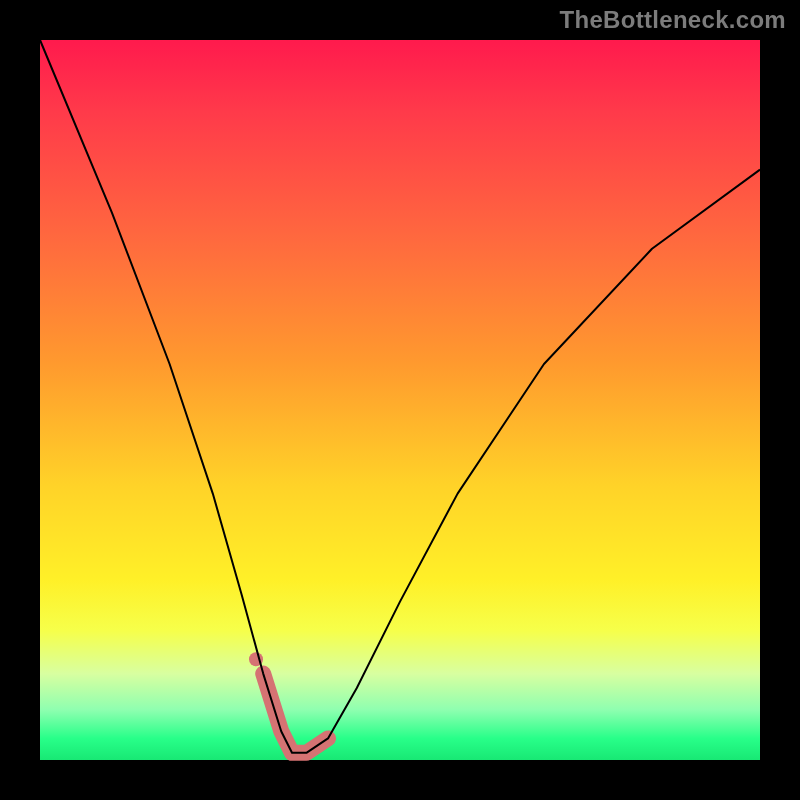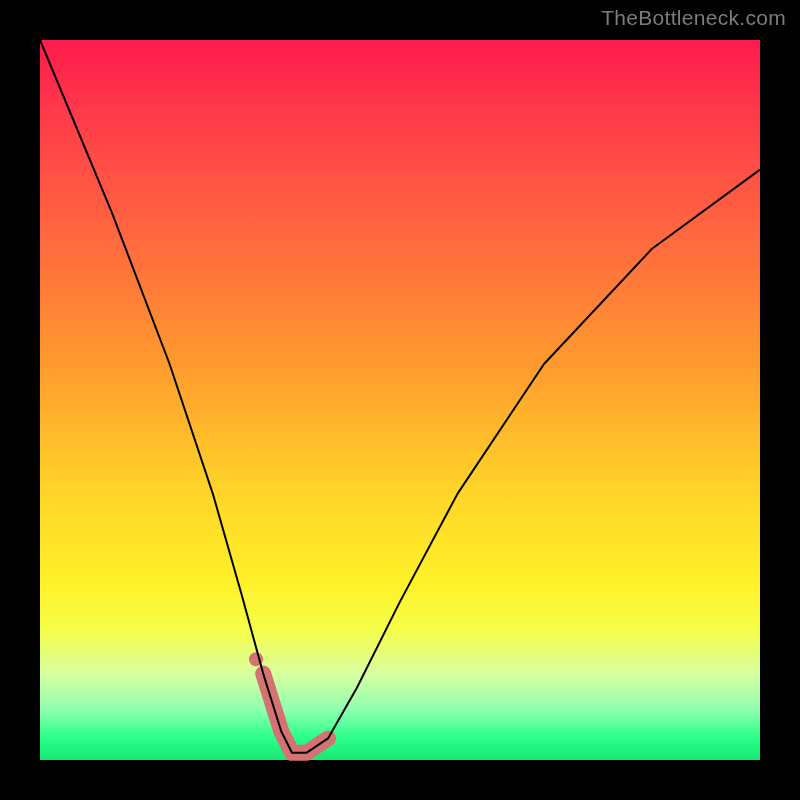--- a/index.html
+++ b/index.html
@@ -39,22 +39,22 @@
       #8fffb0 93%,
       #28ff89 97%,
       #18e874 100%
     );
   }
   .watermark {
     position: absolute;
     top: 6px;
     right: 14px;
     color: #7c7c7c;
-    font-size: 21px;
-    font-weight: 400;
+    font-size: 24px;
+    font-weight: 700;
     letter-spacing: 0.3px;
     user-select: none;
     pointer-events: none;
   }
   svg.curve {
     position: absolute;
     left: 0;
     top: 0;
     width: 720px;
     height: 720px;

